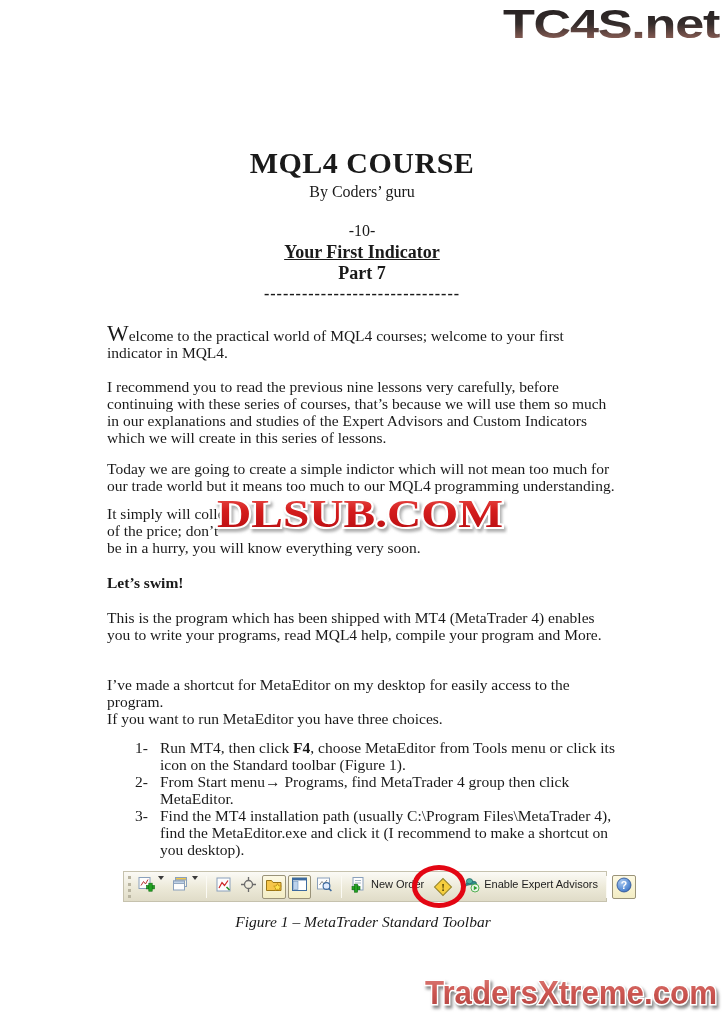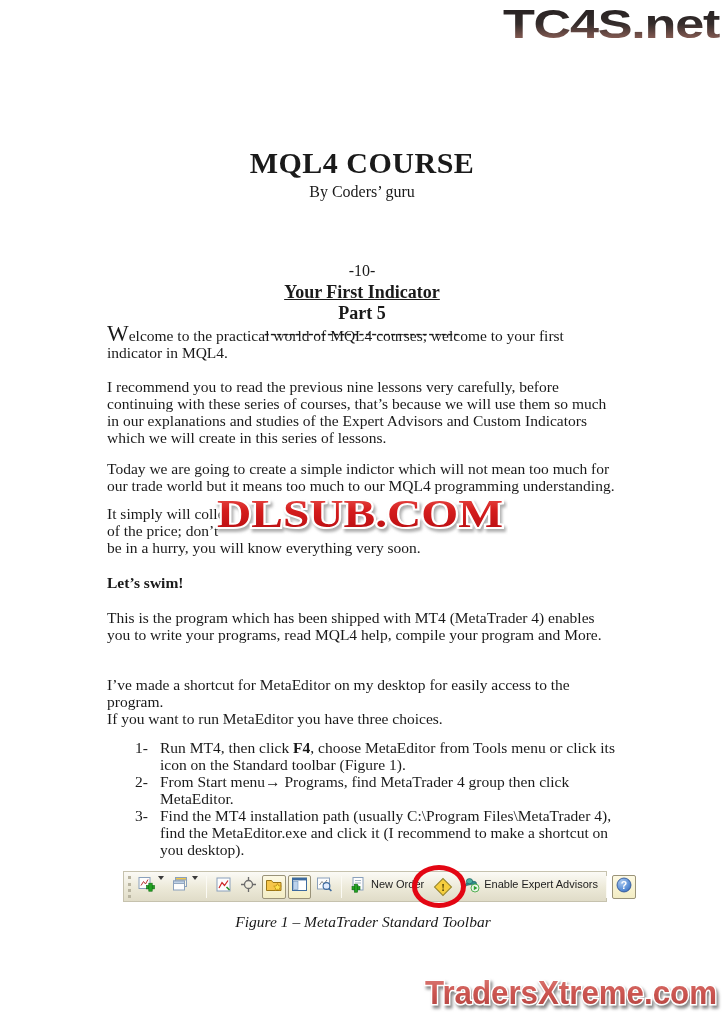--- a/index.html
+++ b/index.html
@@ -17,21 +17,21 @@
   .top-logo { position:absolute; top:0; right:2px; }
   .bottom-logo { position:absolute; bottom:4px; right:2px; }
   .watermark { position:absolute; left:212px; top:486px; z-index:5; }
 
   
   .title-block { position:absolute; top:146px; left:0; width:100%; text-align:center; }
   .doc-title { font-size:30px; font-weight:bold; letter-spacing:0.5px; }
   .byline { font-size:16px; margin-top:3px; }
 
   .lesson-block { position:absolute; top:222px; left:0; width:100%; text-align:center; }
-  .lesson-number { font-size:16px;margin-top:40px; }
+  .lesson-number { font-size:16px; }
   .lesson-title { font-size:18px; font-weight:bold; margin-top:2px;text-decoration:underline; }
   .lesson-part { font-size:18px; font-weight:bold; }
   .divider-dashes { font-size:16px; font-weight:bold; letter-spacing:1px; margin-top:1px; }
 
   
   .body-col { position:absolute; left:107px; top:325px; width:512px; font-size:15.5px; line-height:17px; }
   .para { margin-bottom:17px; }
   .dropcap { font-size:23px; line-height:17px; }
   .p4-line1 { display:flex; justify-content:flex-end;flex-direction:column; }
   .lets-swim { font-weight:bold; margin-bottom:18px; margin-top:2px; }
@@ -89,21 +89,21 @@
   </div>
 
   <div class="title-block">
     <div class="doc-title">MQL4 COURSE</div>
     <div class="byline">By Coders’ guru</div>
   </div>
 
   <div class="lesson-block">
     <div class="lesson-number">-10-</div>
     <div class="lesson-title">Your First Indicator</div>
-    <div class="lesson-part">Part 5</div>
+    <div class="lesson-part">Part 7</div>
     <div class="divider-dashes">-------------------------------</div>
   </div>
 
   <div class="watermark">
     <svg width="296" height="54" viewBox="0 0 296 54">
       <defs>
         <linearGradient id="gWm" x1="0" y1="0" x2="0" y2="1">
           <stop offset="0" stop-color="#f0605a"></stop>
           <stop offset="0.45" stop-color="#d41c1c"></stop>
           <stop offset="1" stop-color="#b40b10"></stop>

